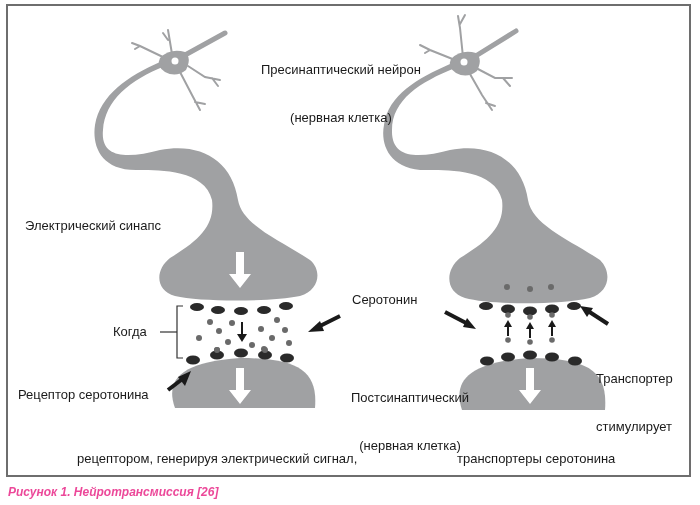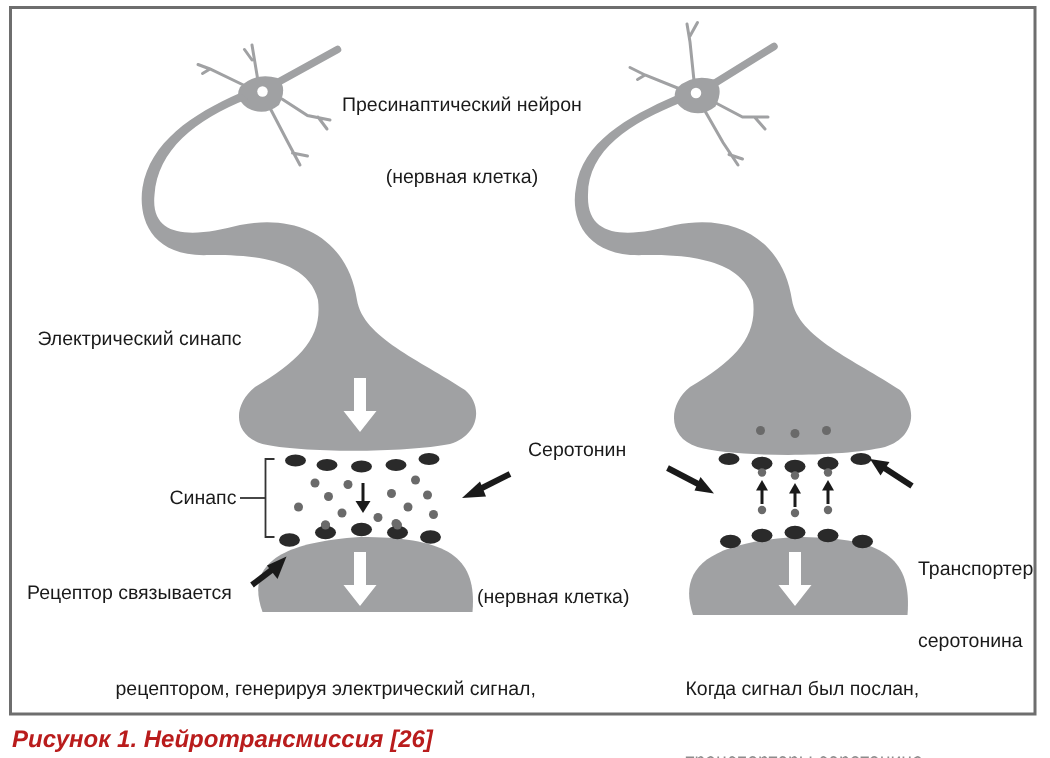--- a/index.html
+++ b/index.html
@@ -2,23 +2,23 @@
 <html><head>
 <meta charset="utf-8">
 <style>
   html, body { margin: 0; padding: 0; background: #ffffff; }
   body { width: 700px; height: 505px; position: relative; overflow: hidden;
          font-family: "Liberation Sans", sans-serif; color: #1a1a1a; }
   #frame { position: absolute; left: 6px; top: 4px; width: 685px; height: 473px;
            border: 2px solid #6e6e6e; box-sizing: border-box; background: #fff; }
   #art { position: absolute; left: 0; top: 0; width: 700px; height: 505px; }
   .lbl { position: absolute; font-size: 13px; line-height: 16px; white-space: pre; }
-  .center { text-align: center; }
-  #caption { position: absolute; left: 8px; top: 485px; font-size: 16px; font-weight: bold;
-             font-style: italic; color: #b91c1c; }
+  .center { text-align: center; margin-left: 33px; }
+  #caption { position: absolute; left: 8px; top: 485px; font-size: 12px; font-weight: bold;
+             font-style: italic; color: #ec4899; }
 </style>
 </head>
 <body>
 
 <div id="frame"></div>
 
 <svg id="art" viewBox="0 0 700 505">
 
   <g>
 
@@ -168,40 +168,40 @@
 
 <div class="lbl center" style="left:228px; top:30px;">
   <div>Пресинаптический нейрон</div>
   <div>(нервная клетка)</div>
 </div>
 
 <div class="lbl" style="left:25px; top:186px;">
   <div>Электрический синапс</div>
 </div>
 
-<div class="lbl" style="left:113px; top:324px;">Синапс</div>
+<div class="lbl" style="left:113px; top:324px;">Когда</div>
 
 <div class="lbl" style="left:352px; top:292px;text-align:center;">Серотонин</div>
 
-<div class="lbl" style="left:18px; top:387px;">Рецептор связывается</div>
+<div class="lbl" style="left:18px; top:387px;">Рецептор серотонина</div>
 
 <div class="lbl center" style="left:318px; top:358px;">
+  <div>Постсинаптический</div>
   <div>(нервная клетка)</div>
 </div>
 
-<div class="lbl" style="left:596px; top:339px;margin-left:16px;">
+<div class="lbl" style="left:596px; top:339px;">
   <div>Транспортер</div>
-  <div>серотонина</div>
+  <div>стимулирует</div>
 </div>
 
 <div class="lbl" style="left:77px; top:419px;">
   <div>рецептором, генерируя электрический сигнал,</div>
   
 </div>
 
 <div class="lbl" style="left:457px; top:419px;">
-  <div>Когда сигнал был послан,</div>
   <div>транспортеры серотонина</div>
   
   
 </div>
 
 <div id="caption">Рисунок 1. Нейротрансмиссия [26]</div>
 
 </body></html>

